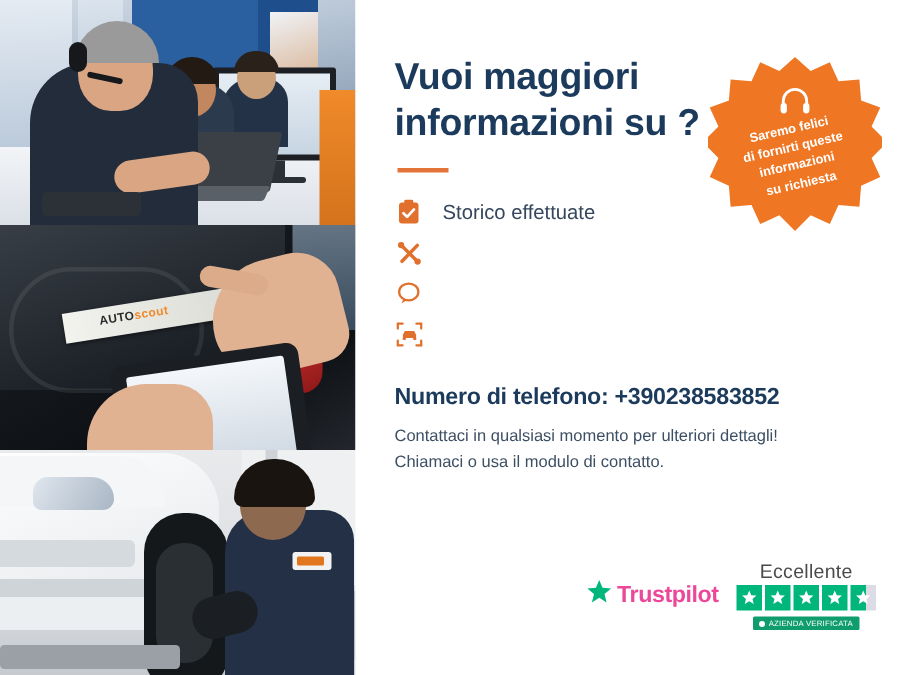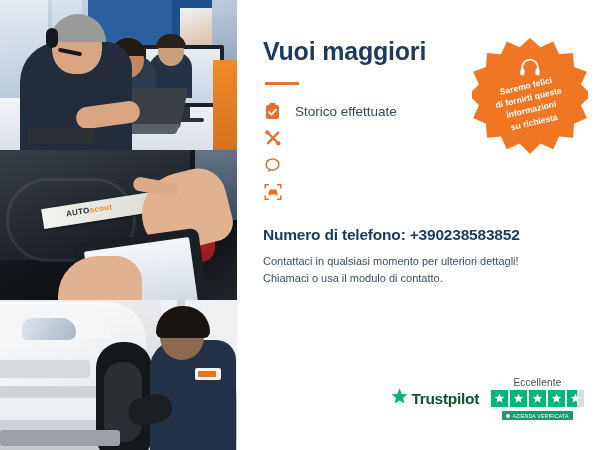--- a/index.html
+++ b/index.html
@@ -101,23 +101,23 @@
   .burst .blob { position:absolute; inset:0; background:#ef7622;
     clip-path: polygon(50% 0%,59% 8%,70% 3%,75% 14%,87% 13%,88% 25%,99% 29%,94% 40%,103% 49%,94% 58%,99% 69%,88% 74%,87% 86%,75% 85%,70% 96%,59% 91%,50% 100%,41% 91%,30% 96%,25% 85%,13% 86%,12% 74%,1% 69%,6% 58%,-3% 49%,6% 40%,1% 29%,12% 25%,13% 13%,25% 14%,30% 3%,41% 8%);
     border-radius:8px; }
   .burst .hs { position:absolute; left:50%; top:20px; transform:translateX(-50%); width:22px; height:20px; }
   .burst .txt { position:absolute; left:50%; top:62px; transform:translate(-50%,-50%) rotate(-13deg); width:104px; text-align:center;
     color:#ffffff; font-weight:bold; font-size:8.6px; line-height:1.42; top:66px; }
 
   
   .trust { position:absolute; right:16px; bottom:30px; display:flex; align-items:center; gap:12px; }
   .tp-logo { display:flex; align-items:center; gap:3px; }
-  .tp-logo .name { color:#14532d; font-size:15.5px; font-weight:bold; letter-spacing:-.3px; }
+  .tp-logo .name { color:#ec4899; font-size:15.5px; font-weight:bold; letter-spacing:-.3px; }
   .tp-right { display:flex; flex-direction:column; align-items:center; gap:2px; }
-  .tp-cap { color:#4a4a4a; font-size:10px; letter-spacing:.2px; }
+  .tp-cap { color:#4a4a4a; font-size:13px; letter-spacing:.2px; }
   .stars { display:flex; gap:2px; }
   .star-box { width:17px; height:17px; background:#00b67a; display:flex; align-items:center; justify-content:center; }
   .star-box.half { background:linear-gradient(90deg,#00b67a 60%,#dcdce6 60%); }
   .verif { margin-top:2px; background:#0f9d6e; color:#fff; font-size:5.2px; letter-spacing:.15px; padding:1.5px 4px; display:flex; align-items:center; gap:2px; border-radius:1px; }
   .verif .dot { width:4px; height:4px; border-radius:50%; background:#fff; display:inline-block; }
 </style>
 </head>
 <body>
 
 <div class="page">
@@ -192,20 +192,21 @@
           <i></i>
         </span>
       <span class="lift"></span>
     </div>
   </div>
 
   <div class="content">
 
     <h1 class="headline">
       <span>Vuoi maggiori</span><br>
+      <span>informazioni su ?</span>
     </h1>
 
     <div class="rule"></div>
 
     <ul class="list">
       <li>
         <span class="ico">
           <svg width="15" height="17" viewBox="0 0 15 17">
               <rect x="1" y="2" width="13" height="14" rx="2" fill="#e0702c"></rect>
               <rect x="4.5" y="0" width="6" height="3.4" rx="1" fill="#e0702c"></rect>

